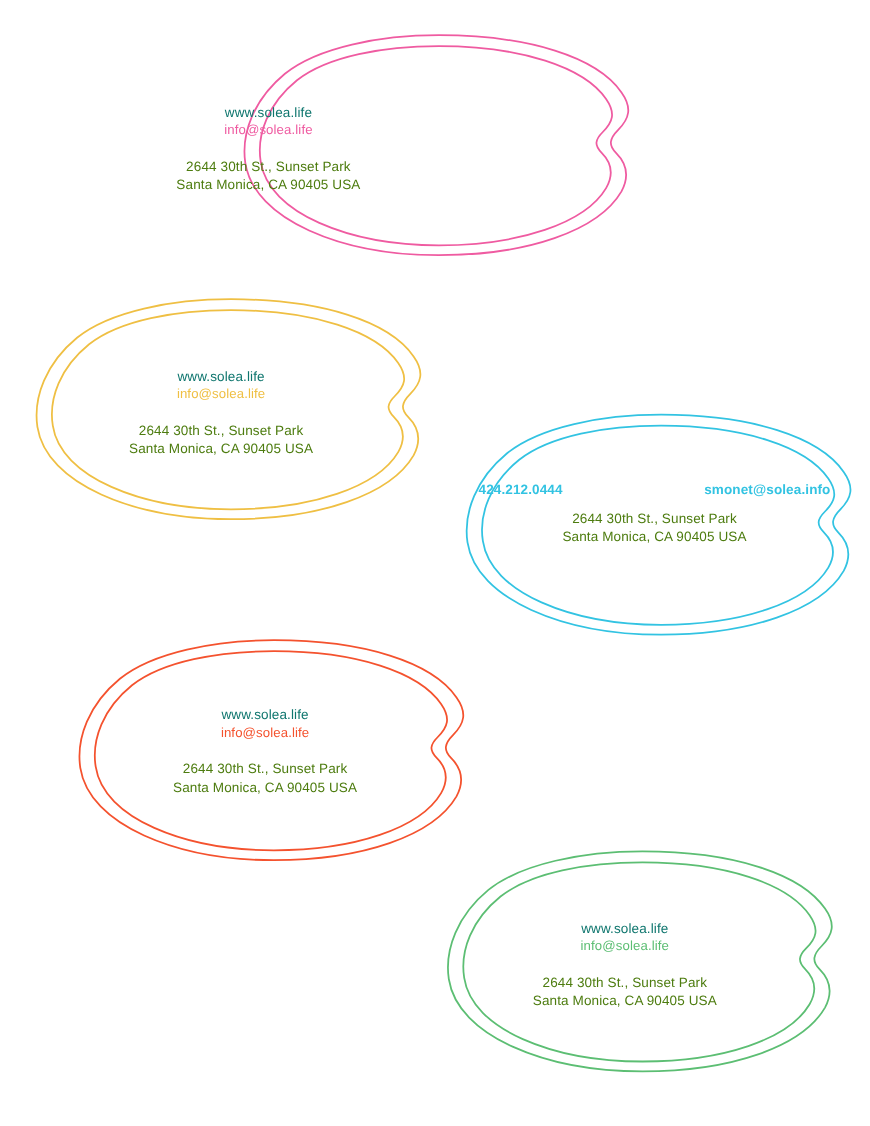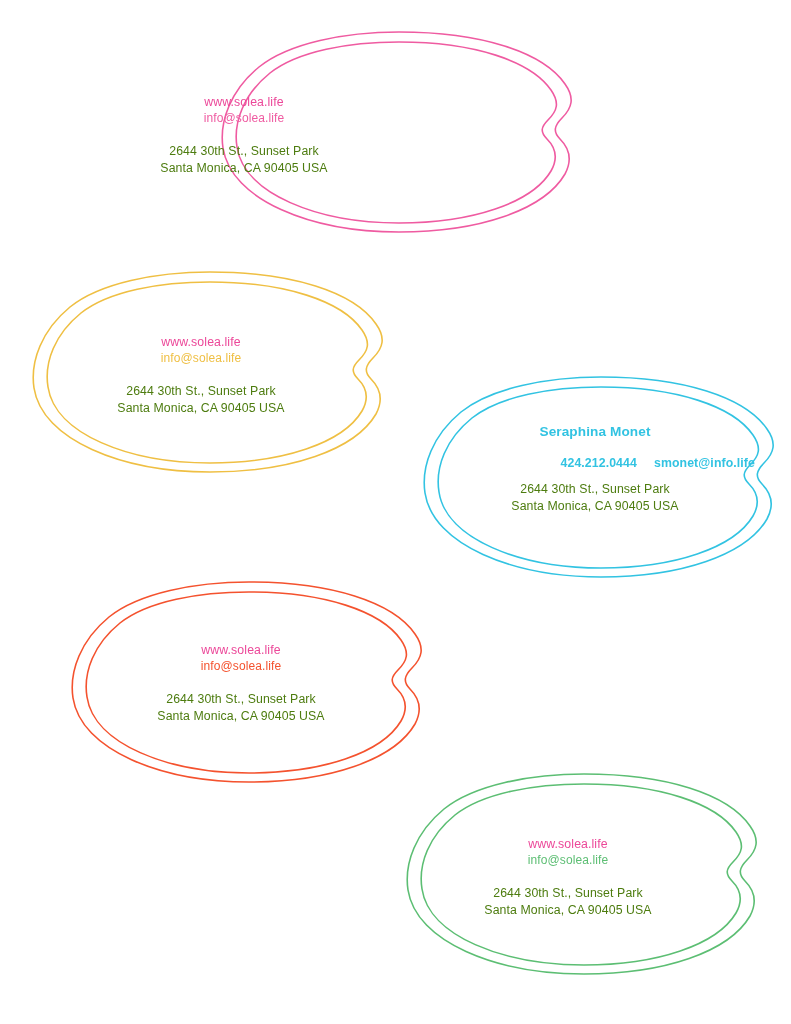--- a/index.html
+++ b/index.html
@@ -33,21 +33,21 @@
     stroke-linejoin: round;
     stroke-linecap: round;
   }
   .card-text {
     position: absolute;
     text-align: center;
     white-space: nowrap;
   }
   .line-web {
     font-size: 12.3px;
-    color: #ec4899;
+    color: #0f766e;
     line-height: 16px;
     letter-spacing: 0.1px;
   }
   .line-email {
     font-size: 12px;
     font-weight: normal;
     line-height: 16px;
     letter-spacing: 0.1px;
   }
   .addr-block {
@@ -68,21 +68,21 @@
   .line-title {
     font-size: 12.2px;
     font-style: italic;
     color: #3d3d3d;
     line-height: 17px;
     letter-spacing: 0.1px;
   }
   .contact-row {
     margin-top: 15px;
     display: flex;
-    justify-content: flex-end;
+    justify-content: space-between;
     gap: 17px;
   }
   .line-phone, .line-cemail {
     font-size: 12.3px;
     font-weight: bold;
     letter-spacing: 0.1px;
   }
 </style>
 </head>
 <body>
@@ -171,24 +171,23 @@
                C 347 75 344 83 335 92
                C 328 99 327 104 334 111
                C 342 119 346 129 338 143
                C 319 175 259 195 186 195
                C 105 195 31 166 24 119
                C 20 94 31 66 57 45
                C 85 23 136 14 186 14 Z" stroke="#32c3e2"></path>
     </svg>
     <div class="card-text" style="left:180px; top:50px; width:0;">
       <div style="display:inline-block; width:320px; margin-left:-160px;">
-        <div class="line-name" style="color:#32c3e2;">Seraphina Monet</div>
         <div class="contact-row">
           <span class="line-phone" style="color:#32c3e2;">424.212.0444</span>
-          <span class="line-cemail" style="color:#32c3e2;">smonet@info.life</span>
+          <span class="line-cemail" style="color:#32c3e2;">smonet@solea.info</span>
         </div>
         <div class="addr-block" style="margin-top:11px;">
           <div class="line-addr">2644 30th St., Sunset Park</div>
           <div class="line-addr">Santa Monica, CA 90405 USA</div>
         </div>
       </div>
     </div>
   </div>
 
   <div class="card" style="left:63px; top:578px; width:372px; height:208px;">

